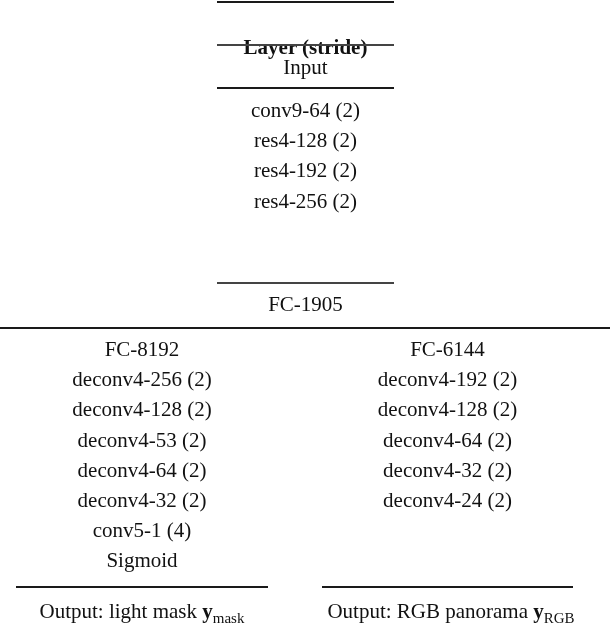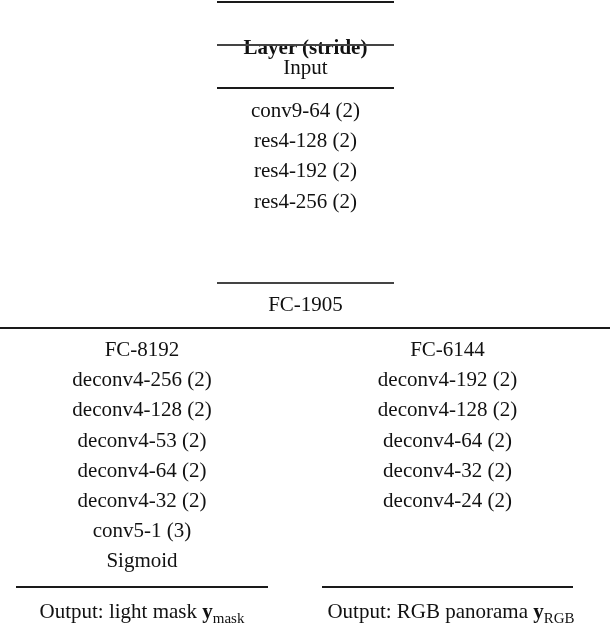--- a/index.html
+++ b/index.html
@@ -87,21 +87,21 @@
 
 <div class="rule" style="left:0px; top:327px; width:610px;"></div>
 
 <div class="stack left-col" style="top:334px;">
   <div class="row">FC-8192</div>
   <div class="row">deconv4-256 (2)</div>
   <div class="row">deconv4-128 (2)</div>
   <div class="row">deconv4-53 (2)</div>
   <div class="row">deconv4-64 (2)</div>
   <div class="row">deconv4-32 (2)</div>
-  <div class="row">conv5-1 (3)</div>
+  <div class="row">conv5-1 (4)</div>
   <div class="row">Sigmoid</div>
 </div>
 <div class="rule" style="left:16px; top:586px; width:252px;"></div>
 <div class="output-line" style="left:0px; width:284px; top:598px;">
   <span>Output: light mask </span><span class="vec">y</span><span class="sub">mask</span>
 </div>
 
 <div class="stack right-col" style="top:334px;">
   <div class="row">FC-6144</div>
   <div class="row">deconv4-192 (2)</div>

